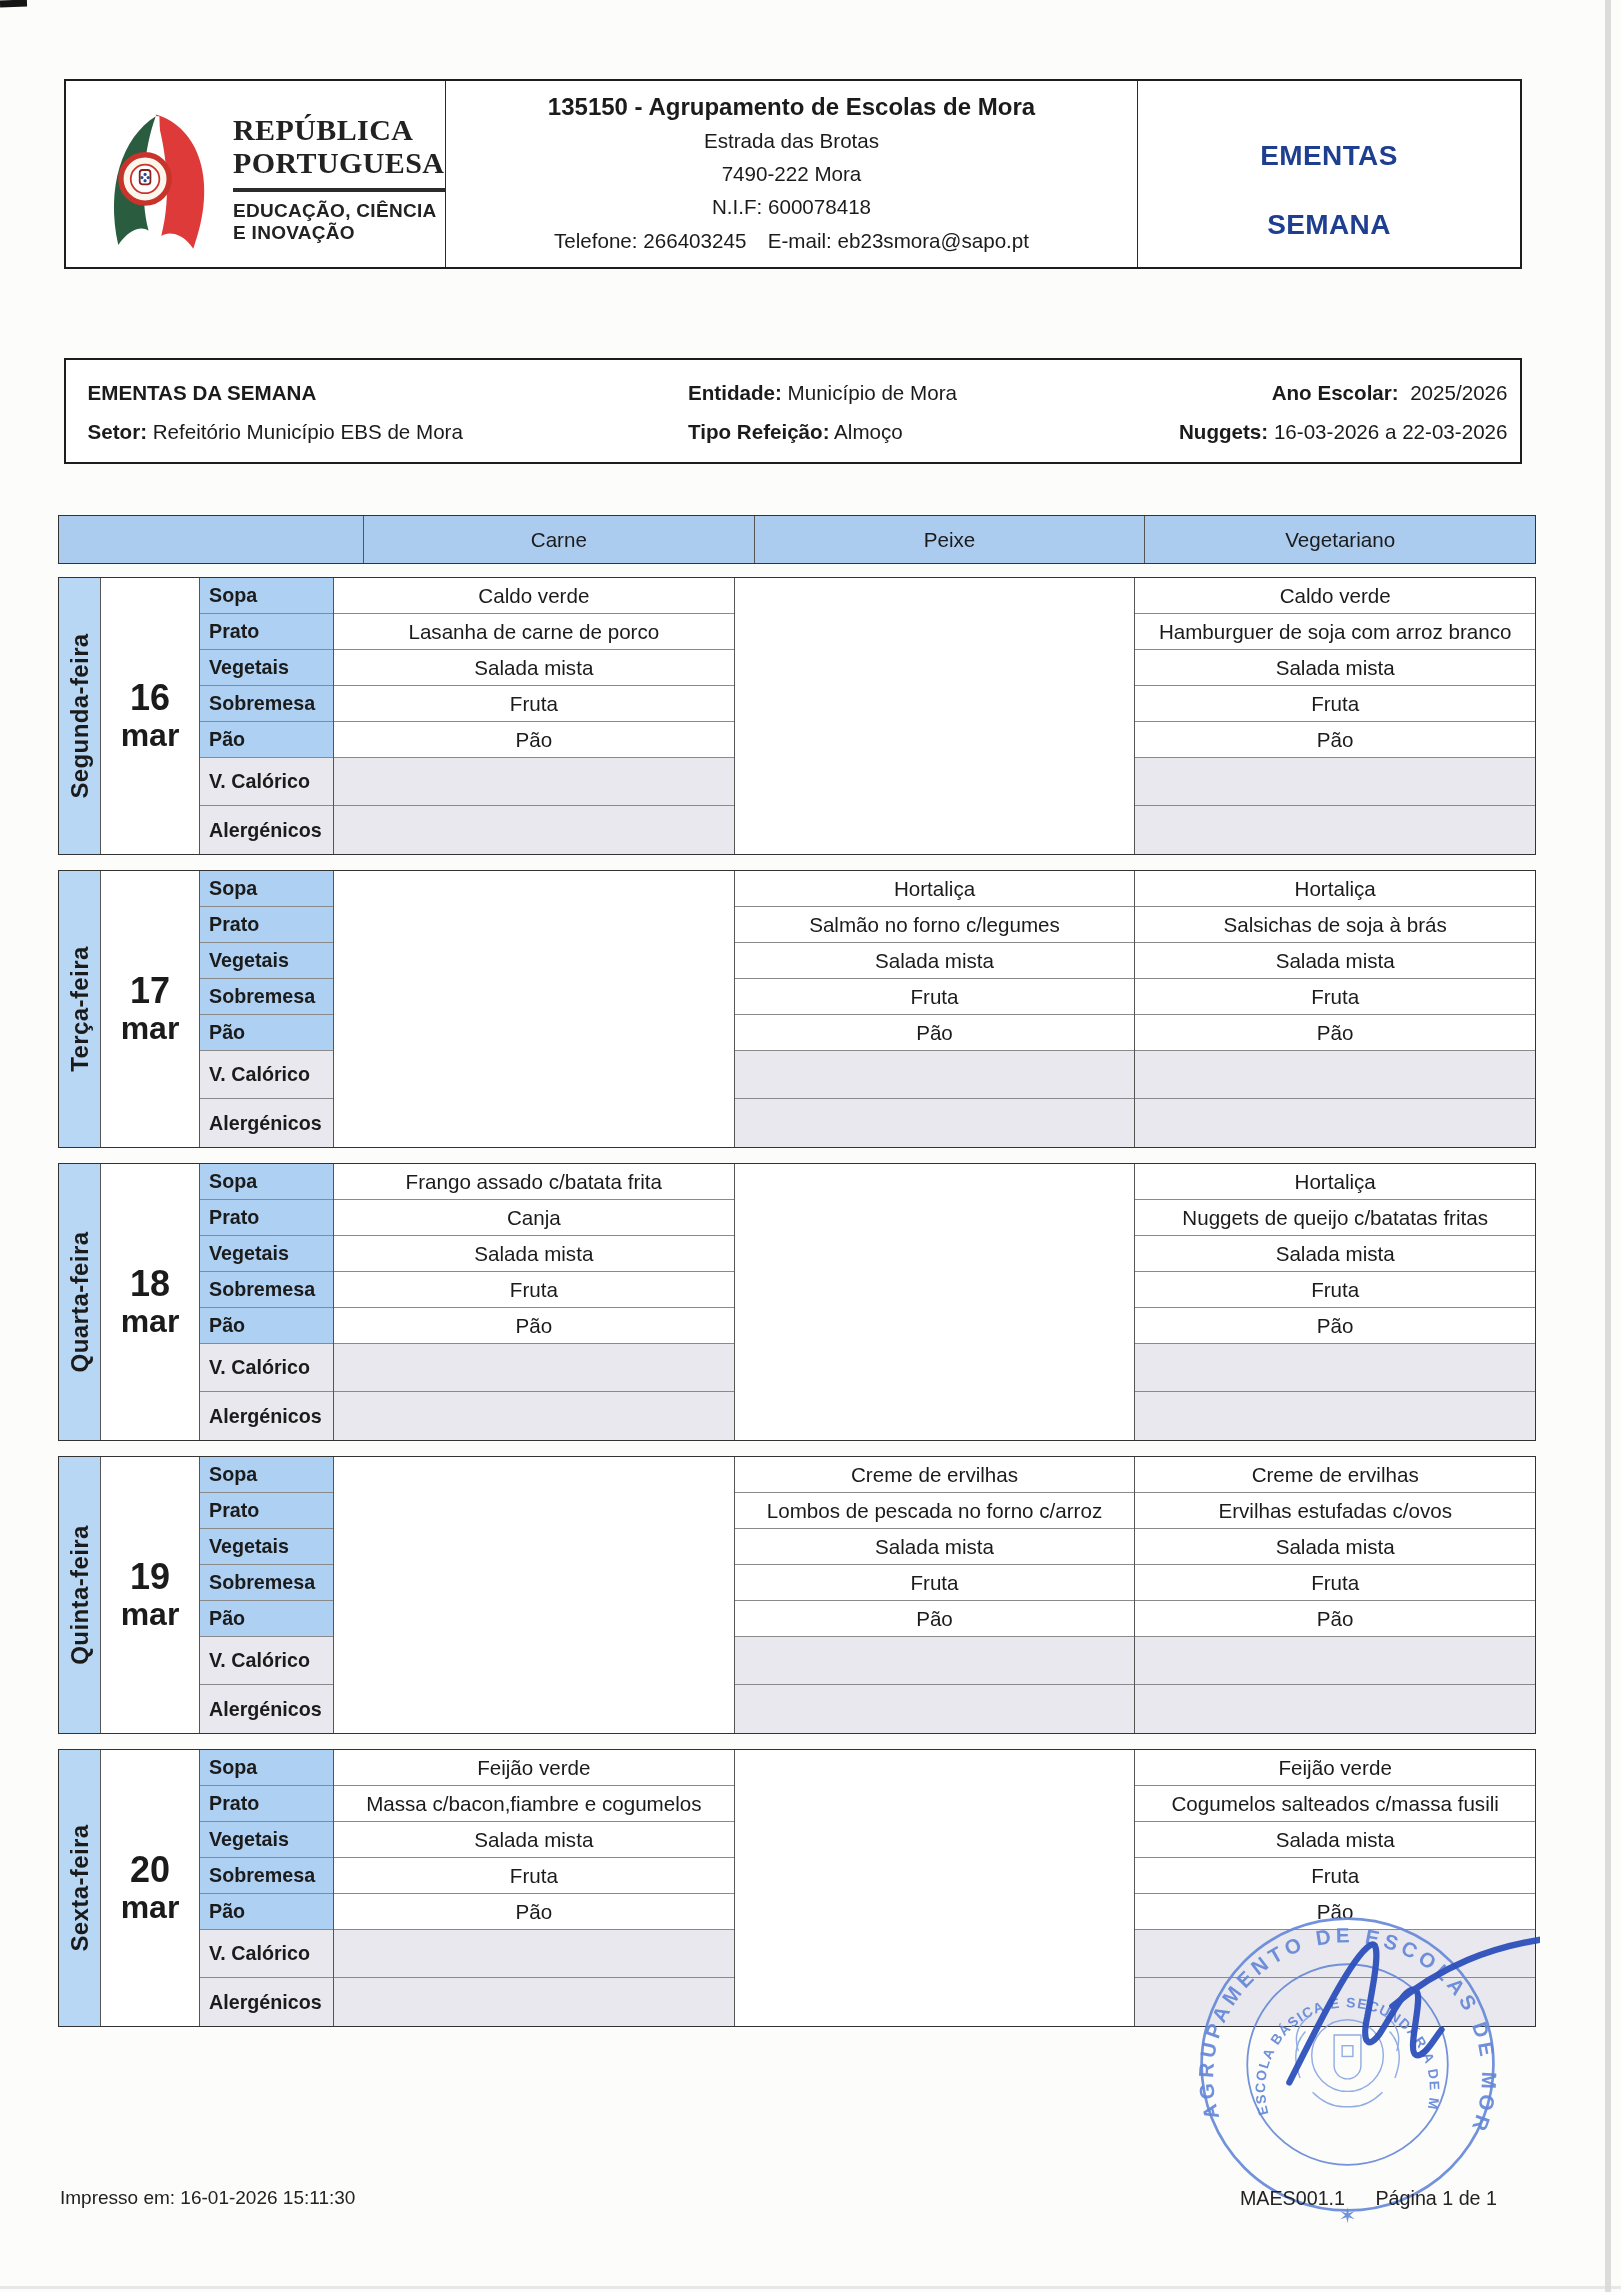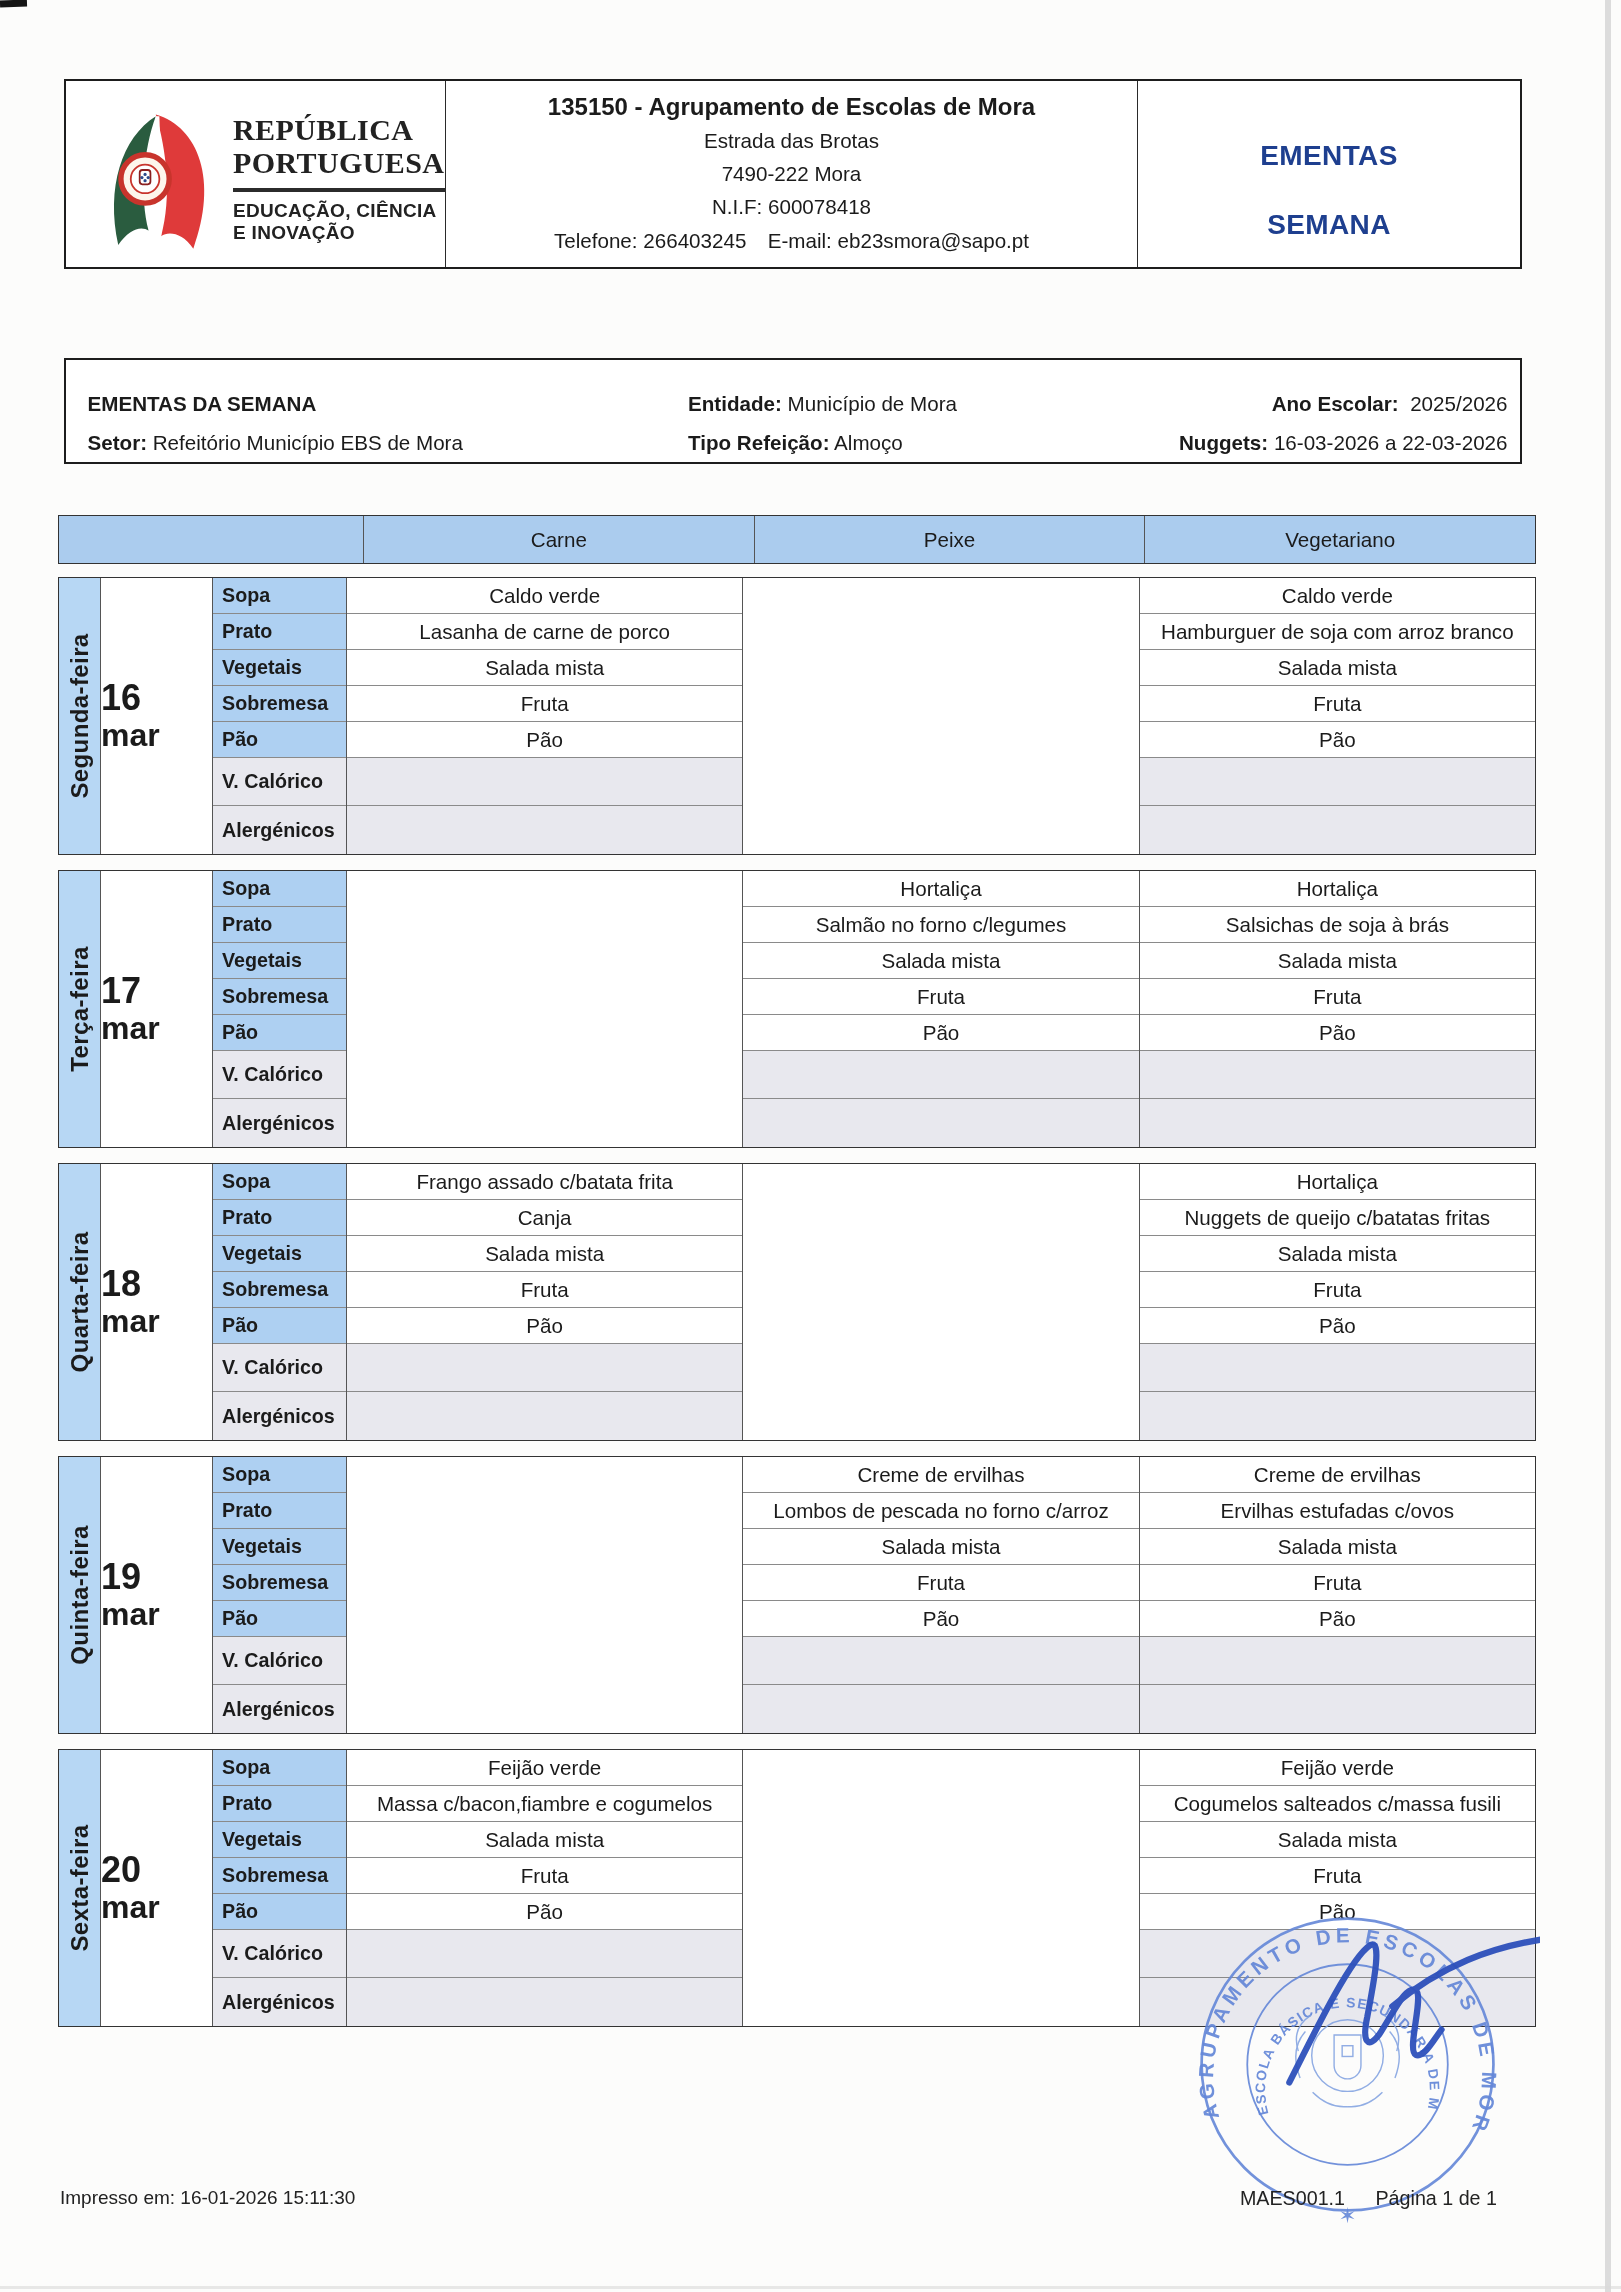--- a/index.html
+++ b/index.html
@@ -23,40 +23,40 @@
   .hb-contact span{margin:0 10.7px;}
   .ementas-title{font-size:28px;font-weight:700;line-height:37px;letter-spacing:0.4px;color:var(--navy,#1e3f8f);text-align:center;margin-top:32px;}
   .logo-svg{position:absolute;left:19.7px;top:30px;}
   .logo-text{position:absolute;left:167px;top:32px;}
   .logo-rep{font-family:"Liberation Serif",serif;font-weight:700;font-size:30px;line-height:33px;letter-spacing:0.4px;color:#222;}
   .logo-rule{width:213px;height:3.6px;background:#2b2b2b;margin:9px 0 8px 0;}
   .logo-min{font-weight:700;font-size:19px;line-height:22.4px;letter-spacing:0.3px;color:#222;}
 
   
   .info-box{position:absolute;left:64px;top:358px;width:1458px;height:106px;border:2.7px solid #1d1d1d;
-            box-sizing:border-box;background:#fff;padding-top:24px;}
+            box-sizing:border-box;background:#fff;padding-top:13px;}
   .info-row{position:relative;height:39px;font-size:20.6px;line-height:39px;}
   .info-left{position:absolute;left:21.5px;}
   .info-mid{position:absolute;left:622px;}
   .info-right{position:absolute;right:12.5px;}
   .b{font-weight:700;}
 
   
   .menu-table{position:absolute;left:58px;top:515px;width:1478px;}
   .menu-header{height:49px;display:flex;background:var(--table_header_blue,#aecdf0);
                border:1.8px solid #333;box-sizing:border-box;margin-bottom:13.4px;padding-left:28px;}
   .mh-spacer{width:276px;box-sizing:border-box;}
   .mh-cell{flex:1;border-left:0.9px solid #555;display:flex;align-items:center;justify-content:center;
            font-size:20.6px;box-sizing:border-box;}
 
   .day-block{height:278px;display:flex;border:1.8px solid #333;box-sizing:border-box;background:#fff;margin-bottom:15px;}
   .day-bar{width:41px;background:var(--day_bar_blue,#b5d6f3);position:relative;box-sizing:border-box;}
   .day-name{position:absolute;left:50%;top:50%;transform:translate(-50%,-50%) rotate(-90deg);
             white-space:nowrap;font-weight:700;font-size:24px;letter-spacing:0.4px;}
-  .date-cell{width:112px;border-left:0.9px solid #555;display:flex;flex-direction:column;align-items:flex-start;
+  .date-cell{width:99px;border-left:0.9px solid #555;display:flex;flex-direction:column;align-items:center;
              justify-content:center;box-sizing:border-box;font-weight:700;}
   .date-day{font-size:36px;line-height:38px;}
   .date-month{font-size:32px;line-height:36px;}
   .labels-col{width:134px;border-left:0.9px solid #555;display:flex;flex-direction:column;box-sizing:border-box;}
   .menu-col{flex:1;border-left:0.9px solid #555;display:flex;flex-direction:column;box-sizing:border-box;}
   .menu-col.empty{background:#fff;}
   .cell{height:39px;border-bottom:0.9px solid #8a8a8a;display:flex;align-items:center;justify-content:center;
         font-size:20.6px;box-sizing:border-box;background:#fff;}
   .labels-col .cell{justify-content:flex-start;padding-left:9px;font-weight:700;font-size:19.7px;
                     background:var(--label_blue,#aed0f2);}

